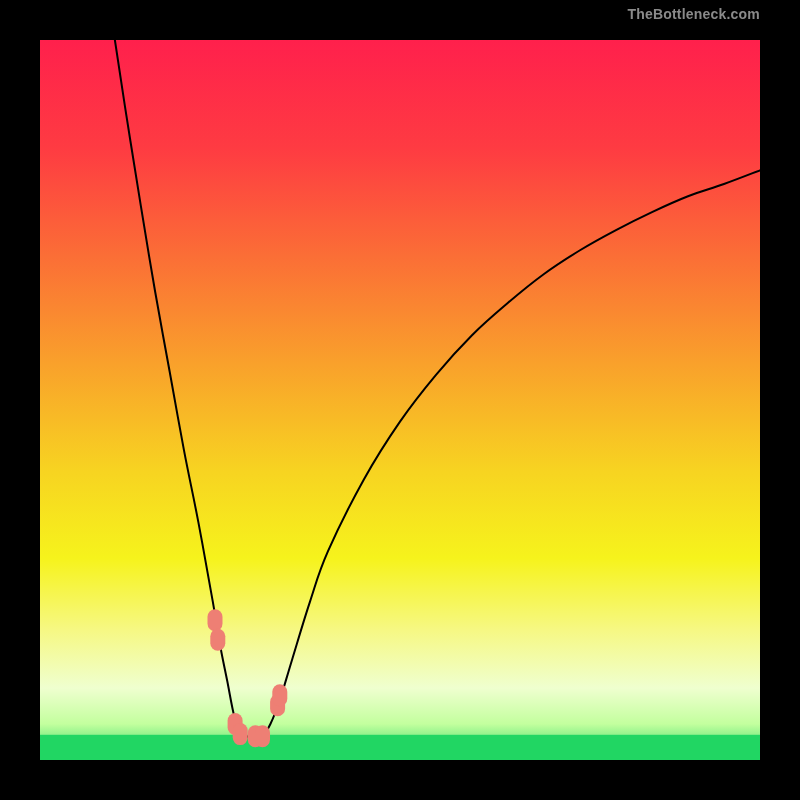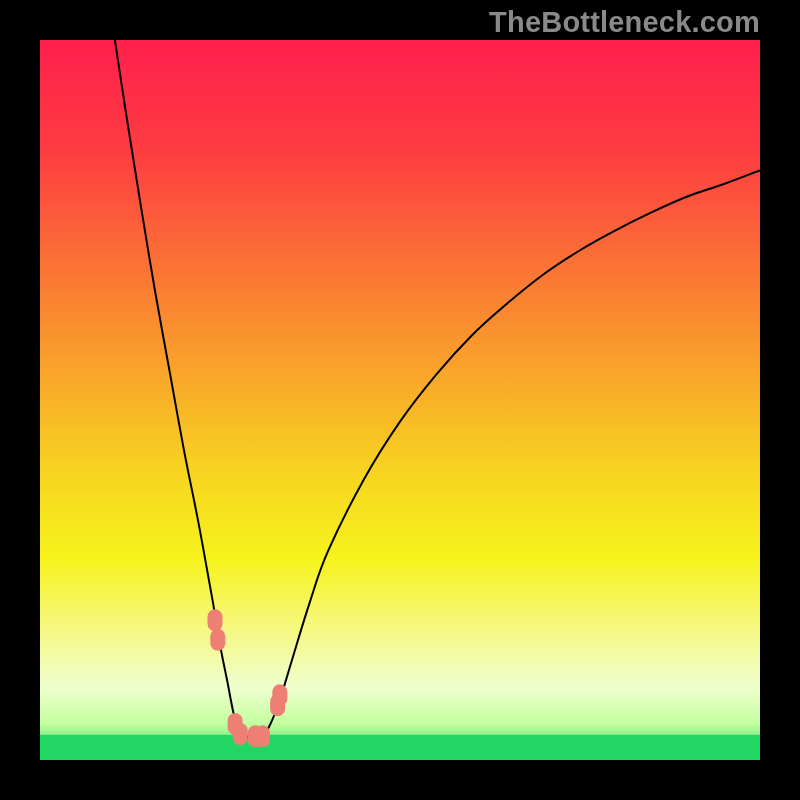--- a/index.html
+++ b/index.html
@@ -31,21 +31,21 @@
     left: 0;
     top: 0;
     width: 720px;
     height: 720px;
   }
   .watermark {
     position: absolute;
     top: 6px;
     right: 40px;
     font-family: Arial, Helvetica, sans-serif;
-    font-size: 29px;
+    font-size: 14px;
     font-weight: 600;
     color: #8a8a8a;
     letter-spacing: 0.2px;
     z-index: 20;
     margin-left: 41px;
   }
   svg.curves {
     position: absolute;
     left: 0;
     top: 0;

